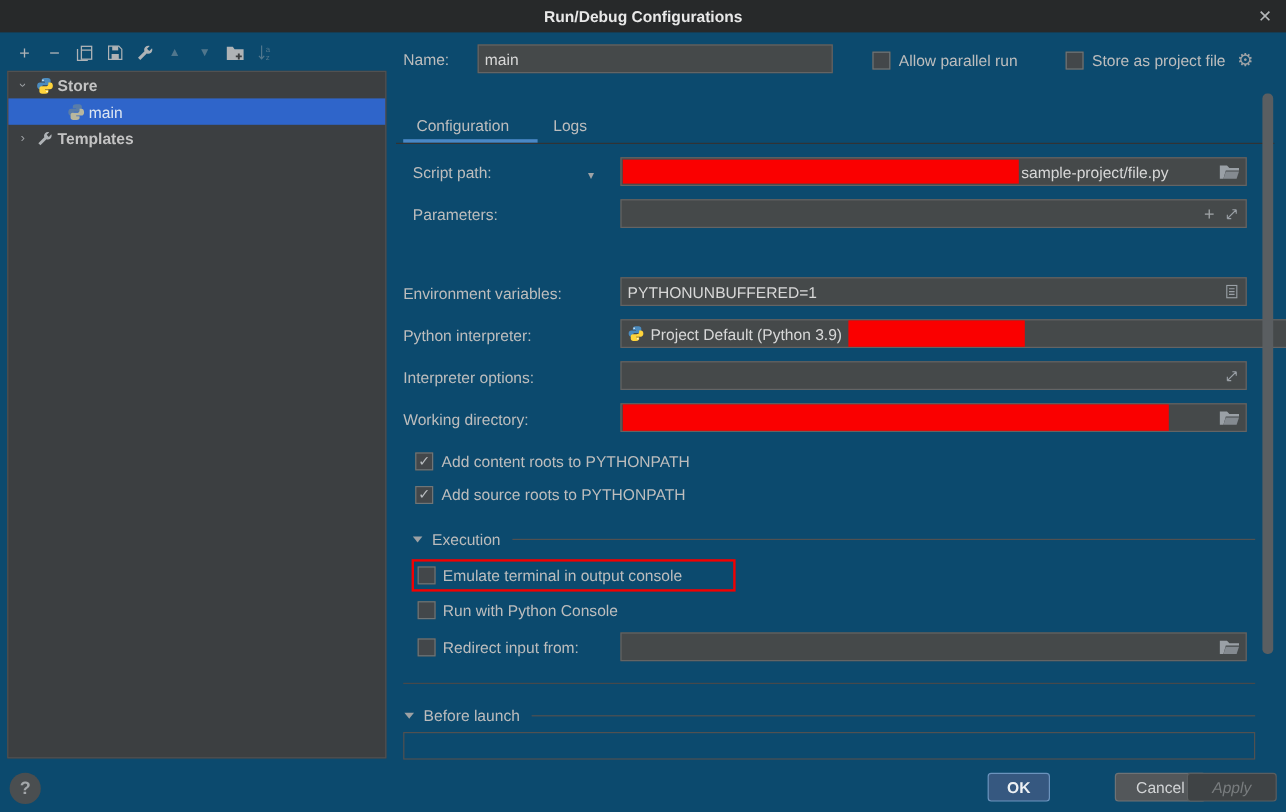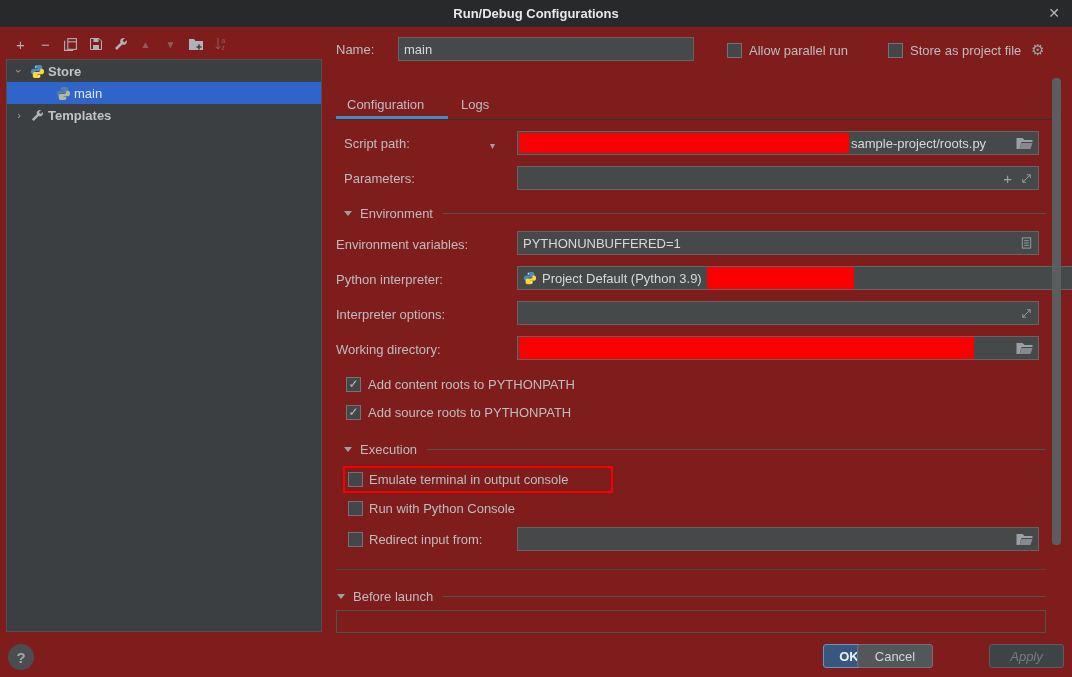--- a/index.html
+++ b/index.html
@@ -1,18 +1,18 @@
 <!DOCTYPE html>
 <html><head>
 <meta charset="utf-8">
 <style>
   * { margin:0; padding:0; box-sizing:border-box; }
   html,body { width:1072px; height:677px; }
   body { font-family:"Liberation Sans", sans-serif; font-size:13px; background:#3c3f41; overflow:hidden; }
-  .app { position:relative; width:1072px; height:677px; background:#7f1d1d; color:#bdbdbd; }
+  .app { position:relative; width:1072px; height:677px; background:#0c4a6e; color:#bdbdbd; }
 
   
   .titlebar { position:absolute; left:0; top:0; width:1072px; height:27px; background:#27292a; display:flex; align-items:center; justify-content:center; }
   .title { color:#e8e8e8; font-weight:bold; }
   .close-x { position:absolute; right:12px; top:5px; color:#b4b7b9; font-size:14px; cursor:default; }
 
   
   .toolbar { position:absolute; left:8px; top:32px; height:24px; display:flex; }
   .tbtn { width:25px; height:24px; display:flex; align-items:center; justify-content:center; color:#afb3b6; font-size:15px; }
   .tbtn.dis { opacity:.42; }
@@ -169,46 +169,41 @@
 
   <div class="tab" style="left:347px; top:97px">Configuration</div>
   <div class="tab" style="left:461px; top:97px">Logs</div>
   <div class="tab-underline" style="left:336px; top:116px; width:112px"></div>
   <div class="hsep" style="left:330px; top:119px; width:732px"></div>
 
   <div class="lbl" style="left:344px; top:136px">Script path:</div>
   <div class="ddarrow" style="position:absolute; left:490px; top:140px">▾</div>
   <div class="field" style="left:517px; top:131px; width:522px; padding:0 5px 0 1px">
     <span class="red" style="width:330px"></span>
-    <span style="margin-left:2px">sample-project/roots.py</span>
+    <span style="margin-left:2px">sample-project/file.py</span>
     <span class="grow"></span>
     <span class="ficon">
         <svg width="17" height="14" viewBox="0 0 16 14">
           <path fill="#9aa0a6" d="M0 2h6l2 2h8v2H5L3 13H0V2z"></path>
           <path fill="#848a90" d="M5 7h11l-2 6H3l2-6z"></path>
         </svg>
       </span>
   </div>
 
   <div class="lbl" style="left:344px; top:171px">Parameters:</div>
   <div class="field" style="left:517px; top:166px; width:522px">
     <span class="grow"></span>
     <span class="plus-glyph">+</span>
     <span class="ficon">
         <svg width="13" height="13" viewBox="0 0 14 14" stroke="#9aa0a6" fill="none">
           <path d="M3 11L11 3M3 11v-3.5M3 11h3.5M11 3v3.5M11 3H7.5"></path>
         </svg>
       </span>
   </div>
 
-  <div class="section" style="left:344px; top:206px; width:702px">
-    <span class="tri"></span>
-    <span>Environment</span>
-    <span class="sline"></span>
-  </div>
 
   <div class="lbl" style="left:336px; top:237px">Environment variables:</div>
   <div class="field" style="left:517px; top:231px; width:522px">
     <span>PYTHONUNBUFFERED=1</span>
     <span class="grow"></span>
     <span class="ficon">
         <svg width="13" height="14" viewBox="0 0 14 14" stroke="#9aa0a6" fill="none">
           <rect x="2.5" y="1.5" width="9" height="11"></rect>
           <path d="M4.5 4.5h5M4.5 7h5M4.5 9.5h5"></path>
         </svg>
@@ -293,20 +288,20 @@
   <div class="beforebox" style="left:336px; top:610px; width:710px; height:23px"></div>
 
   <div class="scrollthumb" style="left:1052px; top:78px; height:467px"></div>
 
   <div class="help">
       <span>?</span>
     </div>
   <div class="btn btn-ok" style="left:823px; top:644px; width:52px">
       <span>OK</span>
     </div>
-  <div class="btn btn-cancel" style="left:857px; top:644px; width:76px">
+  <div class="btn btn-cancel" style="left:929px; top:644px; width:76px">
       <span>Cancel</span>
     </div>
   <div class="btn btn-apply" style="left:989px; top:644px; width:75px">
       <span>Apply</span>
     </div>
 
 </div>
 
 </body></html>

